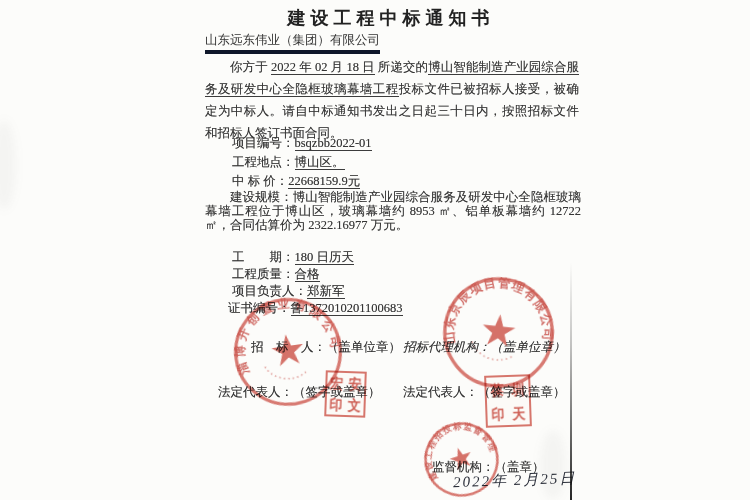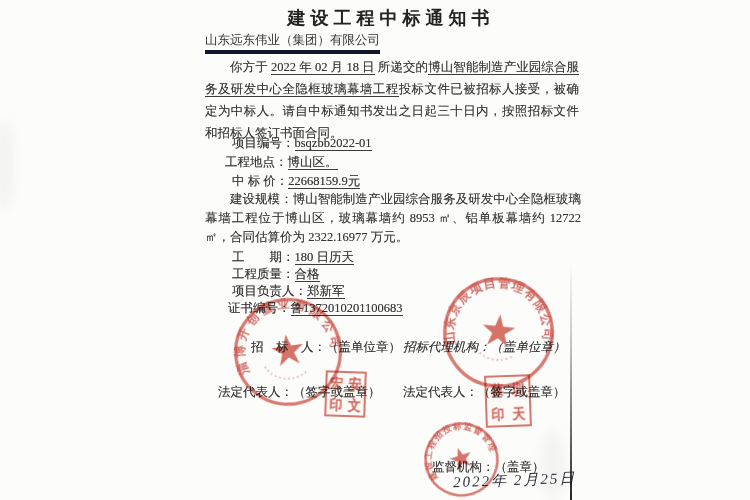--- a/index.html
+++ b/index.html
@@ -7,21 +7,21 @@
   .page{position:absolute;left:0;top:0;width:750px;height:500px;background:#fcfcfa;
         font-family:"Liberation Serif","DejaVu Serif",serif;color:#353535;}
   .txt{position:absolute;font-size:12.5px;line-height:18px;white-space:nowrap;
        text-shadow:0 0 .5px rgba(70,70,70,.55);}
   .title{position:absolute;left:205px;top:6px;width:372px;text-align:center;
          font-size:18px;font-weight:bold;letter-spacing:5px;color:#222;}
   .addr{position:absolute;left:205px;top:32px;font-size:12.5px;
         border-bottom:4px solid #0f172a;padding-bottom:1px;}
   .para{position:absolute;left:205px;width:374px;font-size:12.5px;line-height:22px;
         text-indent:2em;text-align:justify;margin:0;text-shadow:0 0 .5px rgba(70,70,70,.5);}
-  .para2{position:absolute;left:205px;width:376px;font-size:12.5px;line-height:19px;
+  .para2{position:absolute;left:205px;width:376px;font-size:12.5px;line-height:14px;
         text-indent:2em;text-align:justify;margin:0;text-shadow:0 0 .5px rgba(70,70,70,.5);}
   .u{border-bottom:1px solid #3c3c3c;padding-bottom:0px;}
   .seal{position:absolute;mix-blend-mode:multiply;opacity:.88;filter:blur(.5px) saturate(1.05);}
   .sq-seal{position:absolute;border:2.5px solid rgba(201,62,50,.7);display:grid;
            grid-template-columns:1fr 1fr;place-items:center;mix-blend-mode:multiply;
            filter:blur(.7px);background:rgba(255,235,232,.12);}
   .sq-seal span{font-size:13px;line-height:15px;color:rgba(198,58,46,.82);font-weight:bold;
            transform:scaleY(1.12);}
   .fold{position:absolute;left:570px;top:262px;width:2px;height:238px;
         background:linear-gradient(to bottom,rgba(20,20,20,0),rgba(20,20,20,.25) 35%,rgba(15,15,15,.9));}
@@ -35,21 +35,21 @@
 <div class="page">
 
   <div class="title">建设工程中标通知书</div>
 
   <div class="addr">山东远东伟业（集团）有限公司</div>
 
   <p class="para" style="top:48px;margin-top:8px;"><span>你方于 </span><span class="u">2022 年 02 月 18 日</span><span> 所递交的</span><span class="u">博山智能制造产业园综合服务及研发中心全隐框玻璃幕墙工程</span><span>投标文件已被招标人接受，被确定为中标人。请自中标通知书发出之日起三十日内，按照招标文件和招标人签订书面合同。</span></p>
 
   <div class="txt" style="left:232px;top:134px;"><span>项目编号：</span><span class="u">bsqzbb2022-01</span></div>
 
-  <div class="txt" style="left:225px;top:153px;text-align:right;"><span>工程地点：</span><span class="u">博山区。</span></div>
+  <div class="txt" style="left:232px;top:153px;text-align:right;"><span>工程地点：</span><span class="u">博山区。</span></div>
 
   <div class="txt" style="left:232px;top:172px;"><span>中 标 价：</span><span class="u">22668159.9元</span></div>
 
   <p class="para2" style="top:190px;"><span>建设规模：</span><span>博山智能制造产业园综合服务及研发中心全隐框玻璃幕墙工程位于博山区，玻璃幕墙约 8953 ㎡、铝单板幕墙约 12722 ㎡，合同估算价为 2322.16977 万元。</span></p>
 
   <div class="txt" style="left:232px;top:248px;"><span>工　　期：</span><span class="u">180 日历天</span></div>
 
   <div class="txt" style="left:232px;top:265px;"><span>工程质量：</span><span class="u">合格</span></div>
 
   <div class="txt" style="left:232px;top:282px;text-align:center;"><span>项目负责人：</span><span class="u">郑新军</span></div>

